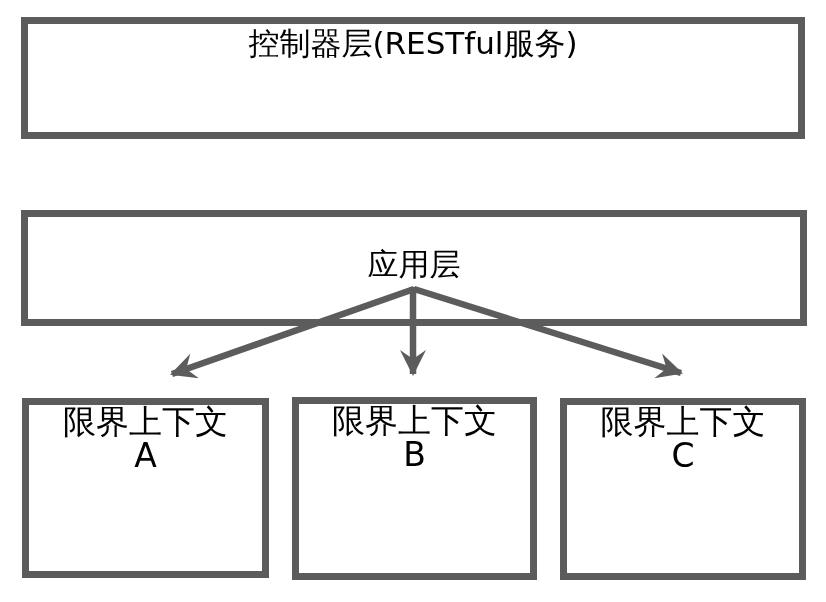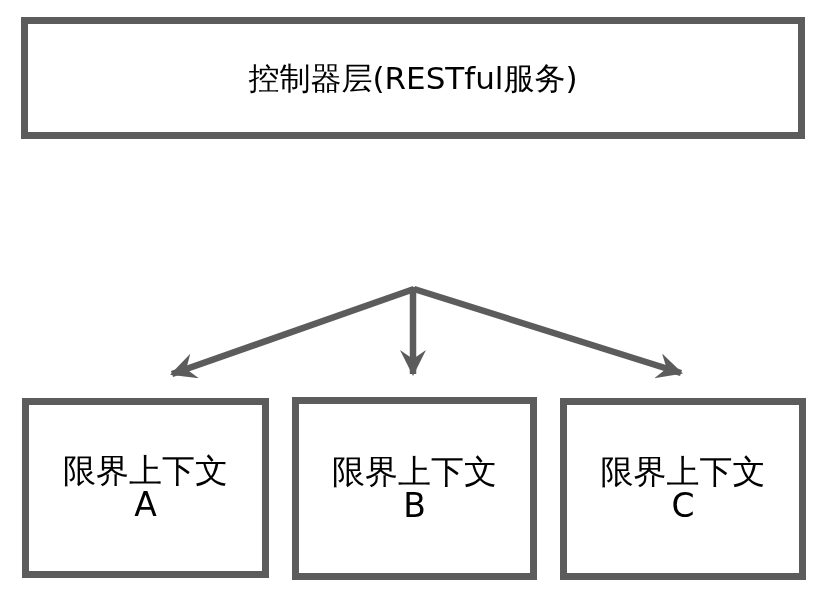--- a/index.html
+++ b/index.html
@@ -17,21 +17,21 @@
     color: #000000;
   }
   .box {
     position: absolute;
     box-sizing: border-box;
     border: 7px solid #5c5c5c;
     background: #ffffff;
     display: flex;
     flex-direction: column;
     align-items: center;
-    justify-content: center;
+    justify-content: flex-start;
     text-align: center;
     line-height: 1.25;
   }
   .layer-box {
     font-size: 31px;
   }
   #controller-box {
     left: 21px;
     top: 17px;
     width: 784px;
@@ -64,20 +64,23 @@
 </style>
 </head>
 <body>
 
 <div class="canvas">
 
   <div class="box layer-box" id="controller-box">
     <span>控制器层(RESTful服务)</span>
   </div>
 
+  <div class="box layer-box" id="application-box">
+    <span>应用层</span>
+  </div>
 
   <svg class="arrow-layer" width="826" height="602" viewBox="0 0 826 602">
     <defs>
       <marker id="ah" viewBox="0 0 10 10" refX="9.2" refY="5" markerUnits="userSpaceOnUse" markerWidth="30" markerHeight="26" orient="auto">
         <path d="M0,0 L10,5 L0,10 L3.4,5 Z" fill="#5c5c5c"></path>
       </marker>
     </defs>
     <line x1="414" y1="289" x2="172" y2="374" stroke="#5c5c5c" stroke-width="6.5" marker-end="url(#ah)"></line>
     <line x1="413" y1="287" x2="413" y2="374" stroke="#5c5c5c" stroke-width="6.5" marker-end="url(#ah)"></line>
     <line x1="414" y1="289" x2="681" y2="373" stroke="#5c5c5c" stroke-width="6.5" marker-end="url(#ah)"></line>

